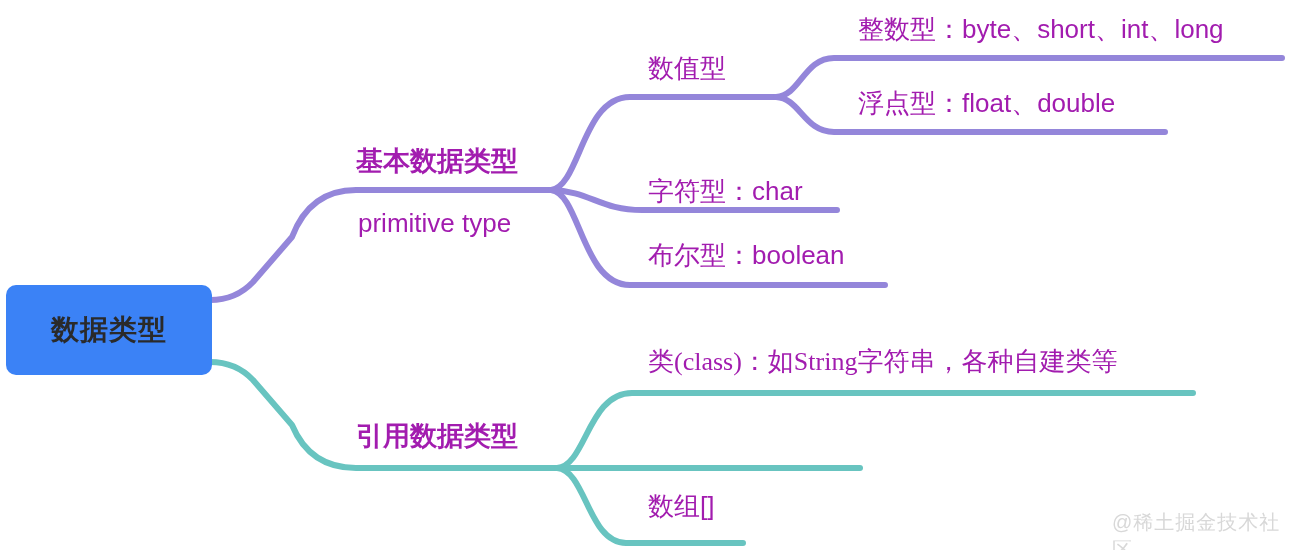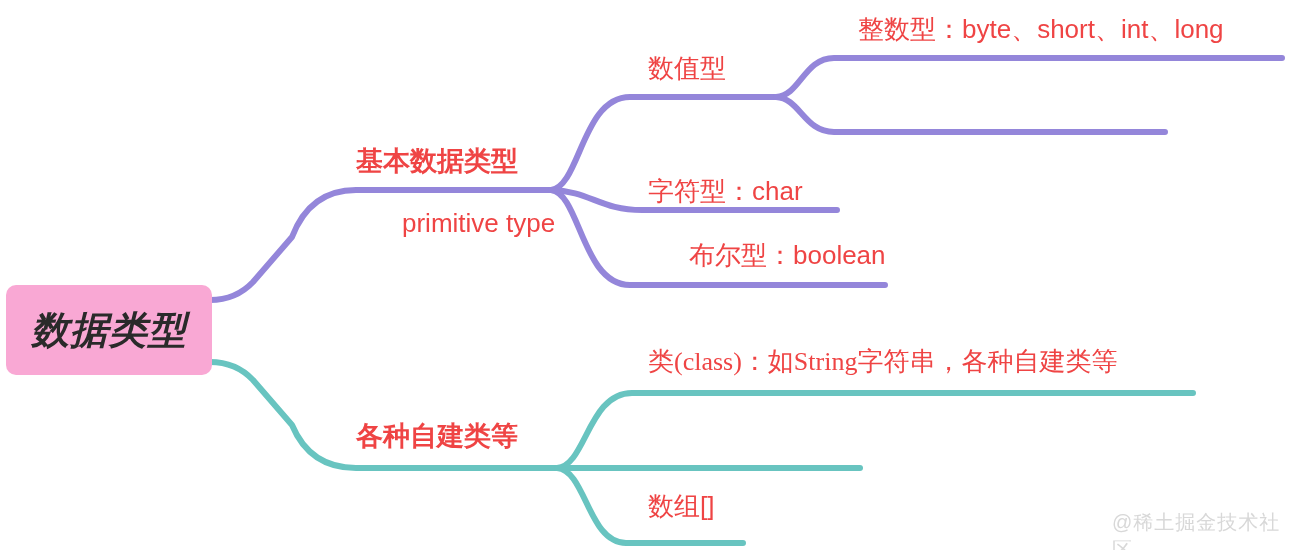--- a/index.html
+++ b/index.html
@@ -10,36 +10,35 @@
     background: #ffffff;
     overflow: hidden;
     font-family: "Liberation Sans", "DejaVu Sans", sans-serif;
     color: #2f2f2f;
   }
   svg.edges { position: absolute; left: 0; top: 0; width: 1292px; height: 550px; }
   svg.edges path { fill: none; stroke-width: 6; stroke-linecap: round; stroke-linejoin: round; }
 
   .root-node {
     position: absolute; left: 6px; top: 285px; width: 206px; height: 90px;
-    background: #f9a8d4; border-radius: 10px;
+    background: #3b82f6; border-radius: 10px;
     display: flex; align-items: center; justify-content: center;
-    font-size: 38px; font-weight: 700; color: #2a2a2a;
+    font-size: 28px; font-weight: 700; color: #2a2a2a;
     letter-spacing: 1px;
-    font-style: italic;
   }
-  .label { position: absolute; white-space: nowrap; font-size: 26px; line-height: 1.15; color: #ef4444; }
+  .label { position: absolute; white-space: nowrap; font-size: 26px; line-height: 1.15; color: #a21caf; }
   .bold  { font-weight: 700; font-size: 27px; }
 
   .lbl-basic-zh  { left: 356px; top: 146px; text-align: right; }
-  .lbl-basic-en  { left: 358px; top: 209px; margin-left: 44px; }
+  .lbl-basic-en  { left: 358px; top: 209px; }
   .lbl-numeric   { left: 648px; top: 54px;  }
   .lbl-integer   { left: 858px; top: 15px;  }
   .lbl-float     { left: 858px; top: 89px;  }
   .lbl-char      { left: 648px; top: 177px; }
-  .lbl-bool      { left: 648px; top: 241px; margin-left: 41px; }
+  .lbl-bool      { left: 648px; top: 241px; }
   .lbl-ref-zh    { left: 356px; top: 421px; }
   .lbl-ref-en    { left: 358px; top: 486px; }
   .lbl-class     { left: 648px; top: 347px; font-family: Liberation Serif, serif; }
   .lbl-interface { left: 648px; top: 422px; }
   .lbl-array     { left: 648px; top: 492px; }
 
   .watermark {
     position: absolute; left: 1112px; top: 509px;
     font-size: 20px; color: #d8d8d8; letter-spacing: 1px;
   }
@@ -63,22 +62,23 @@
     <path d="M 557 468 H 860" stroke="#68c4c0"></path>
     <path d="M 557 468 C 586 470 588 543 626 543 H 743" stroke="#68c4c0"></path>
   </svg>
 
   <div class="root-node">数据类型</div>
 
   <div class="label bold lbl-basic-zh">基本数据类型</div>
   <div class="label lbl-basic-en">primitive type</div>
   <div class="label lbl-numeric">数值型</div>
   <div class="label lbl-integer">整数型：byte、short、int、long</div>
+  <div class="label lbl-float">浮点型：float、double</div>
   <div class="label lbl-char">字符型：char</div>
   <div class="label lbl-bool">布尔型：boolean</div>
 
-  <div class="label bold lbl-ref-zh">各种自建类等</div>
+  <div class="label bold lbl-ref-zh">引用数据类型</div>
   <div class="label lbl-class">类(class)：如String字符串，各种自建类等</div>
   <div class="label lbl-array">数组[]</div>
 
   <div class="watermark">@稀土掘金技术社区</div>
 
 </div>
 
 </body></html>

